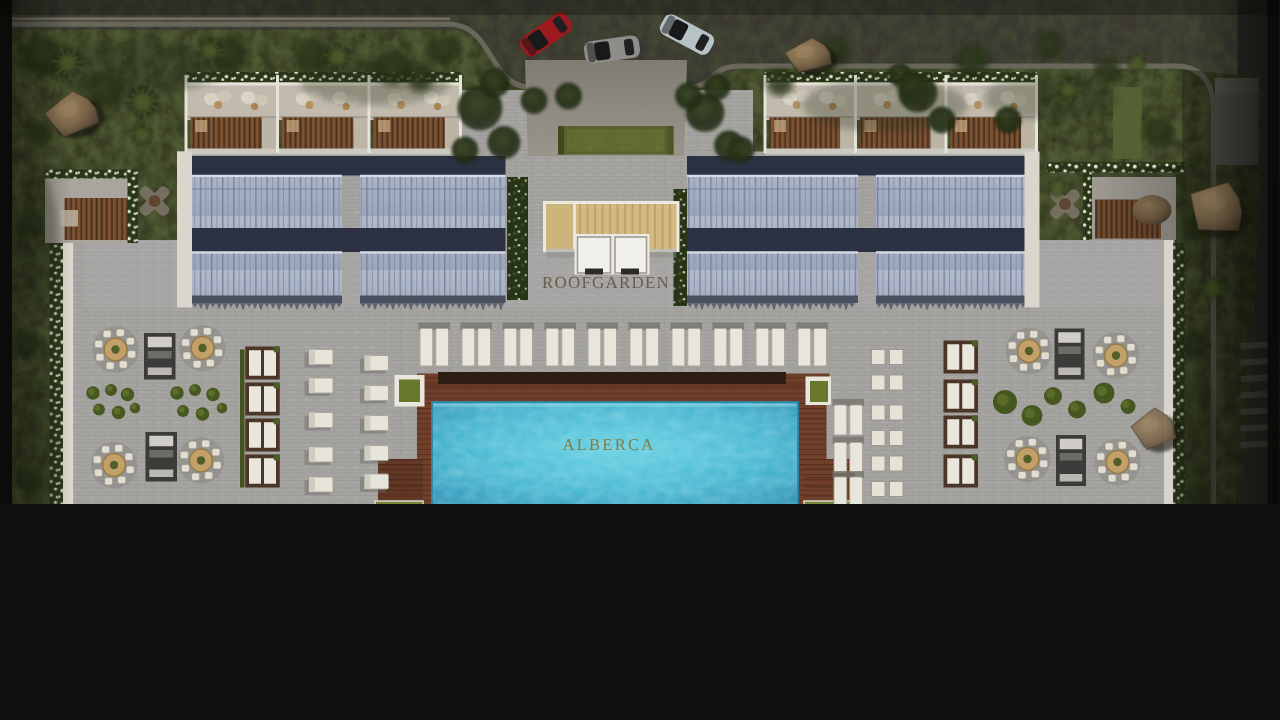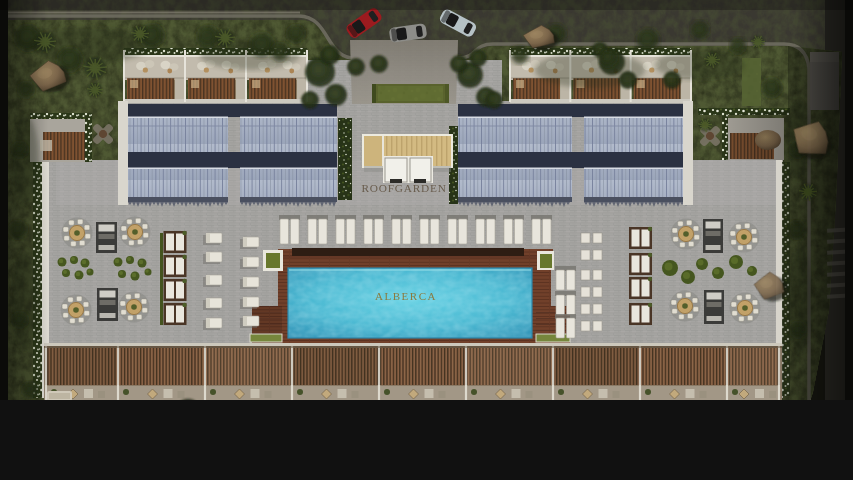--- a/index.html
+++ b/index.html
@@ -1,14 +1,14 @@
 <!DOCTYPE html>
 <html><head><meta charset="utf-8"><style>
 html,body{margin:0;padding:0;background:#111;}
-#c{width:853px;height:400px;overflow:hidden;position:relative;font-family:"Liberation Sans",sans-serif;text-align:center;}
+#c{width:853px;height:336px;overflow:hidden;position:relative;font-family:"Liberation Sans",sans-serif;text-align:center;}
 </style></head><body>
 <div id="c"><svg xmlns="http://www.w3.org/2000/svg" width="853" height="480" viewBox="0 0 853 480">
 <defs>
 <pattern id="pav" width="11" height="5" patternUnits="userSpaceOnUse">
  <rect width="11" height="5" fill="#a6a5a3"></rect>
  <rect width="11" height="0.7" y="0" fill="#9b9a98"></rect>
  <rect width="0.7" height="2.5" x="2.5" y="0" fill="#9d9c9a"></rect>
  <rect width="0.7" height="2.5" x="8" y="2.5" fill="#9d9c9a"></rect>
  <rect width="11" height="0.7" y="2.5" fill="#9f9e9c"></rect>
  <rect width="4" height="1.8" x="5" y="0.5" fill="#aba9a7"></rect>

